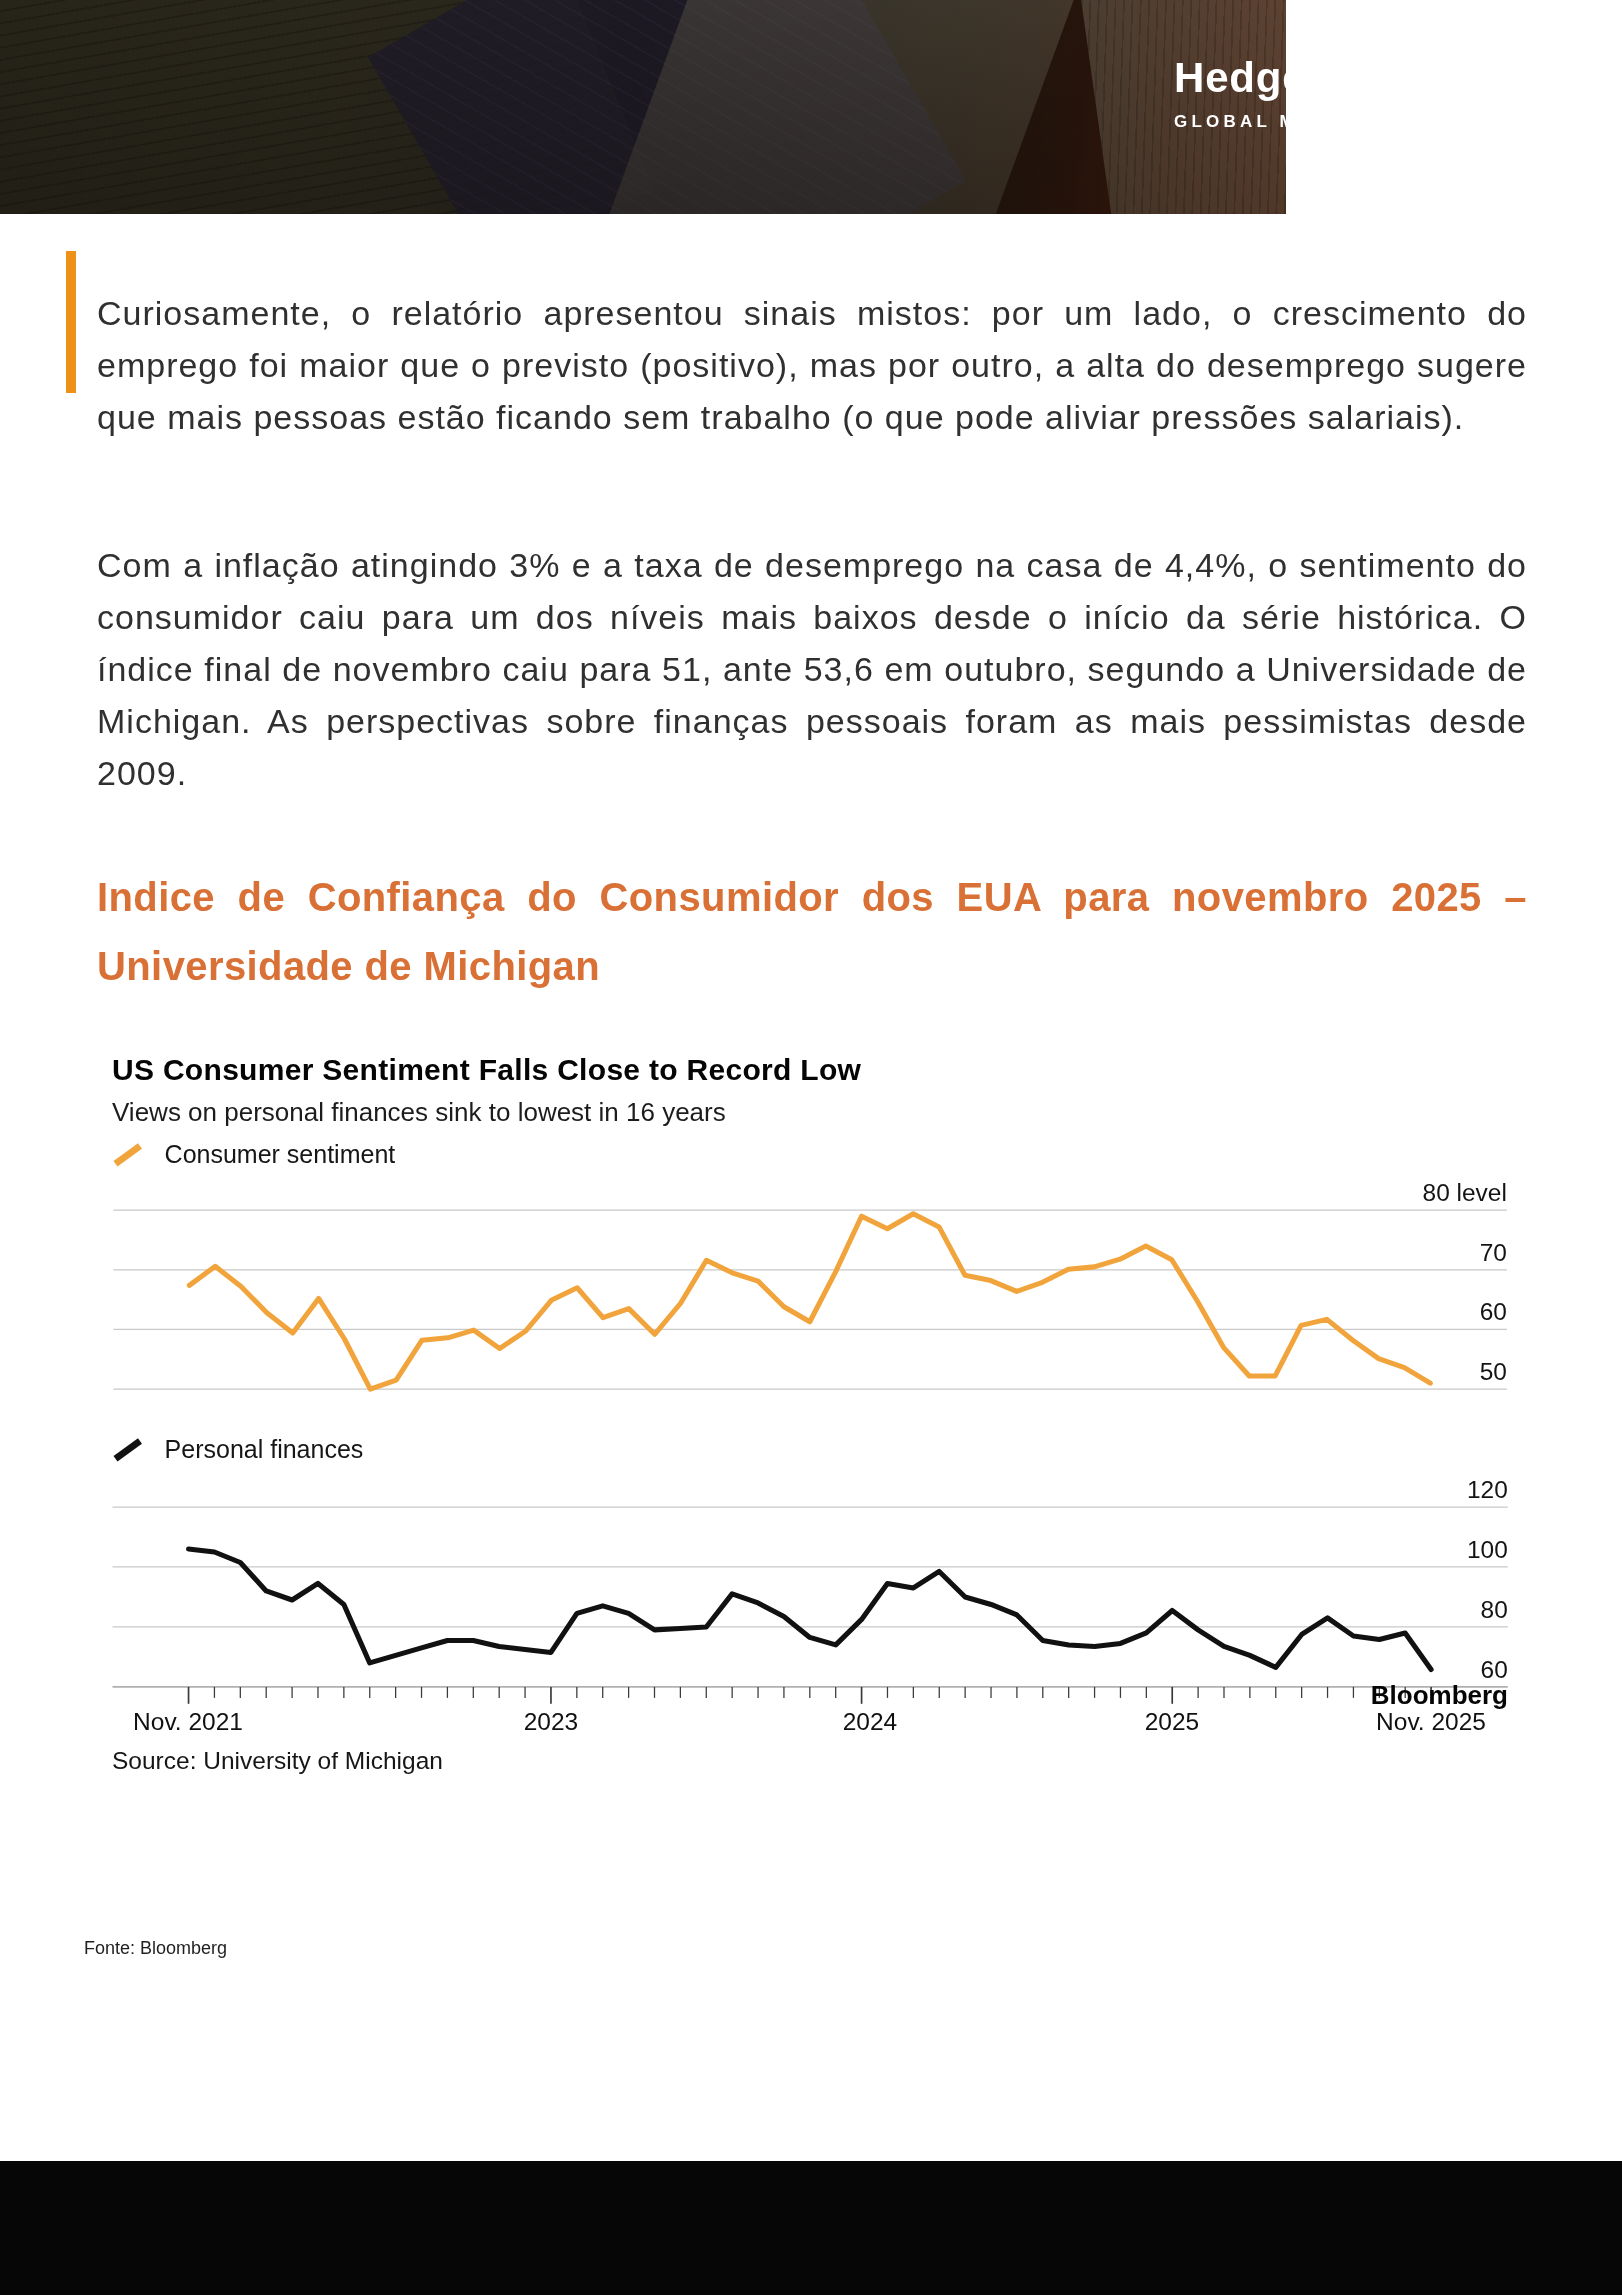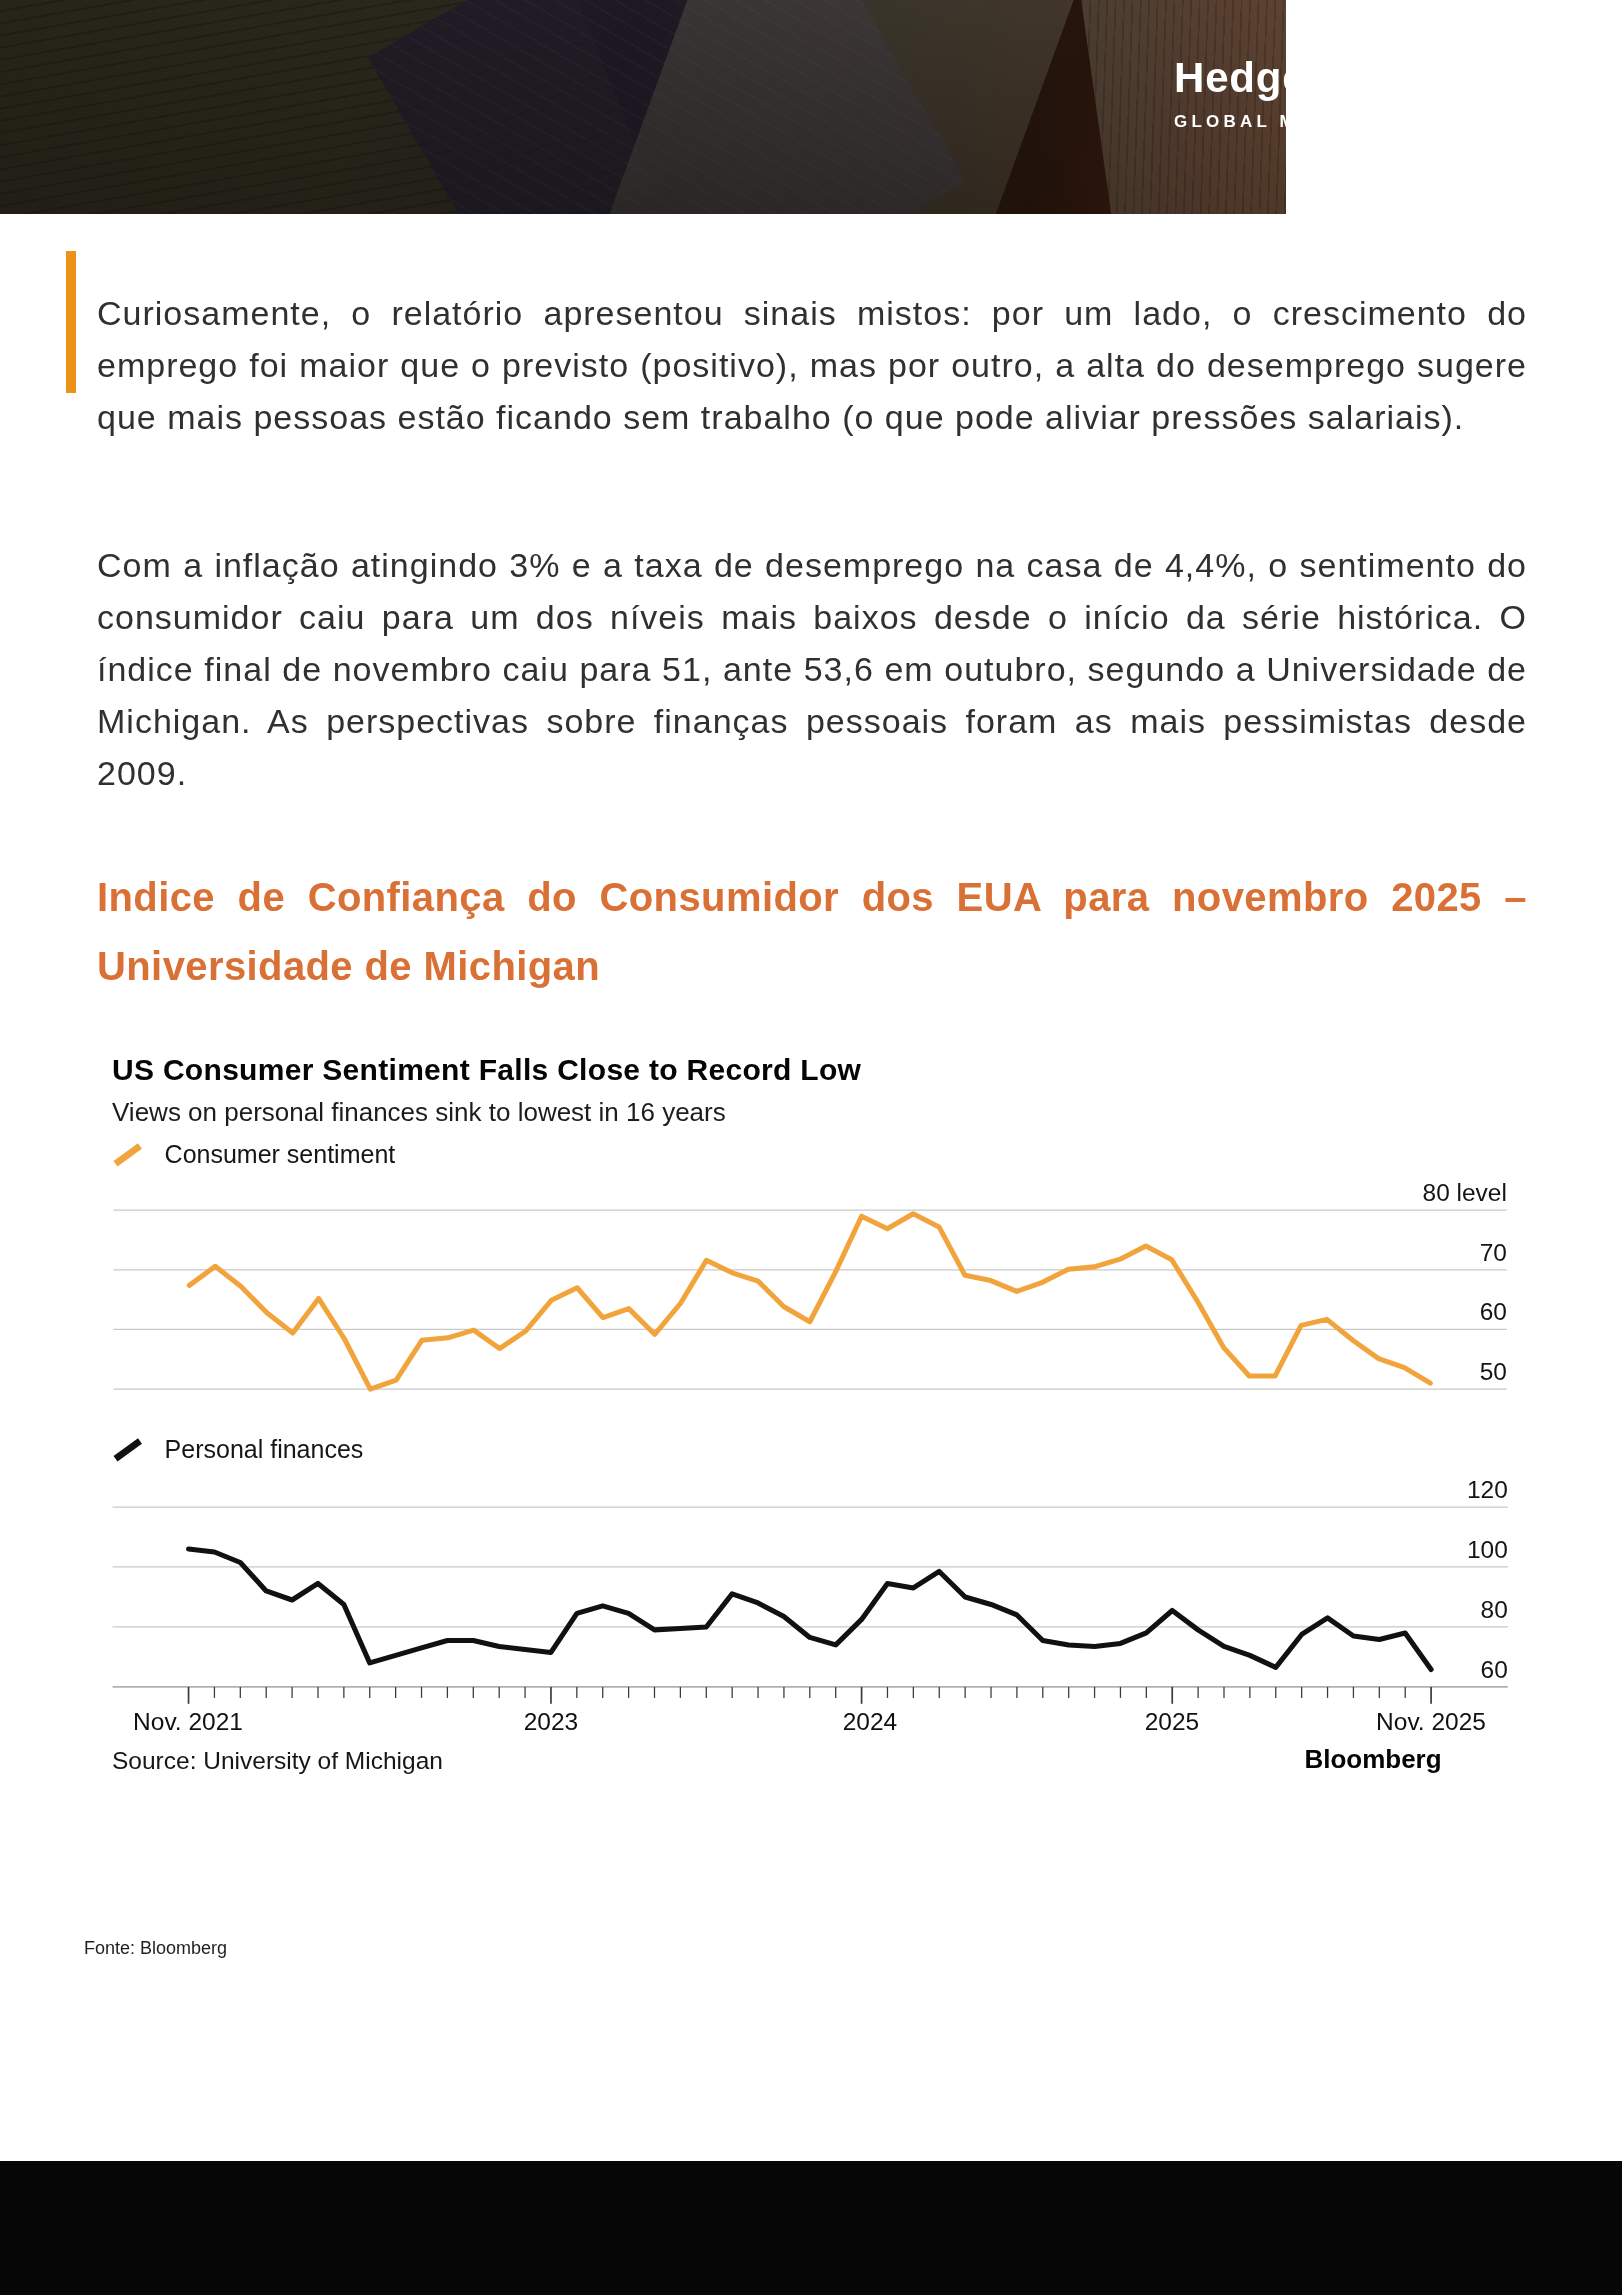--- a/index.html
+++ b/index.html
@@ -48,21 +48,21 @@
   .legend{position:absolute;left:112px;display:flex;align-items:center;gap:18.6px;}
   .legend1{top:1140px;}
   .legend2{top:1435px;text-align:right;}
   .legend .label{font-size:25px;color:#161616;}
   .chart-svg{position:absolute;left:110px;}
   #chart-sentiment{top:1179px;}
   #chart-finances{top:1479px;}
   .xlabel{position:absolute;top:1708px;transform:translateX(-50%);
         font-size:24.5px;color:#111;white-space:nowrap;}
   .source-row-left{position:absolute;left:112px;top:1747px;font-size:24.5px;color:#161616;}
-  .source-row-right{position:absolute;left:1238px;top:1744px;width:270px;text-align:center;
+  .source-row-right{position:absolute;left:1238px;top:1680px;width:270px;text-align:right;
         font-size:26px;font-weight:700;color:#050505;}
 
   .fonte{position:absolute;left:84px;top:1938px;font-size:18px;color:#1f1f1f;}
 
   
   .footer{position:absolute;left:0;top:2161px;width:1622px;height:134px;background:#060606;}
 </style>
 </head>
 <body>
 

